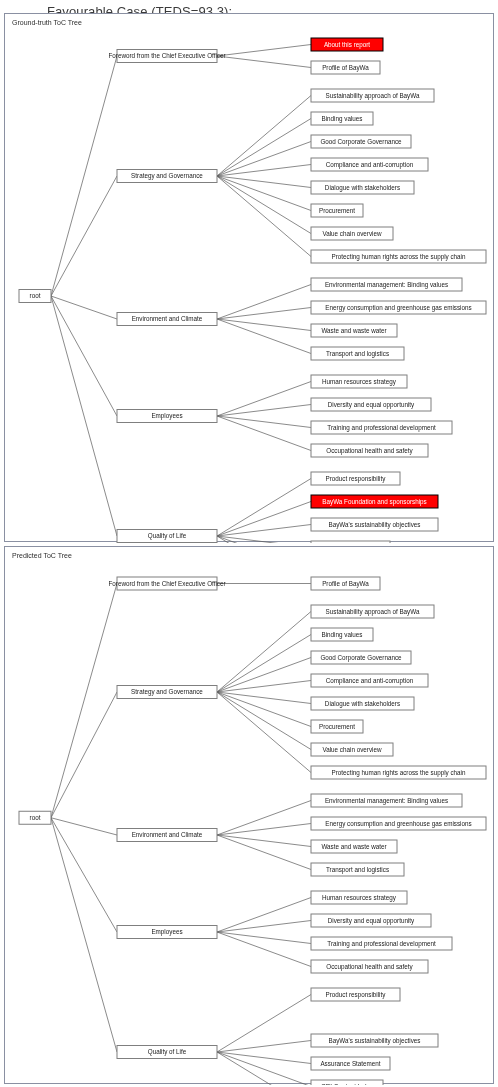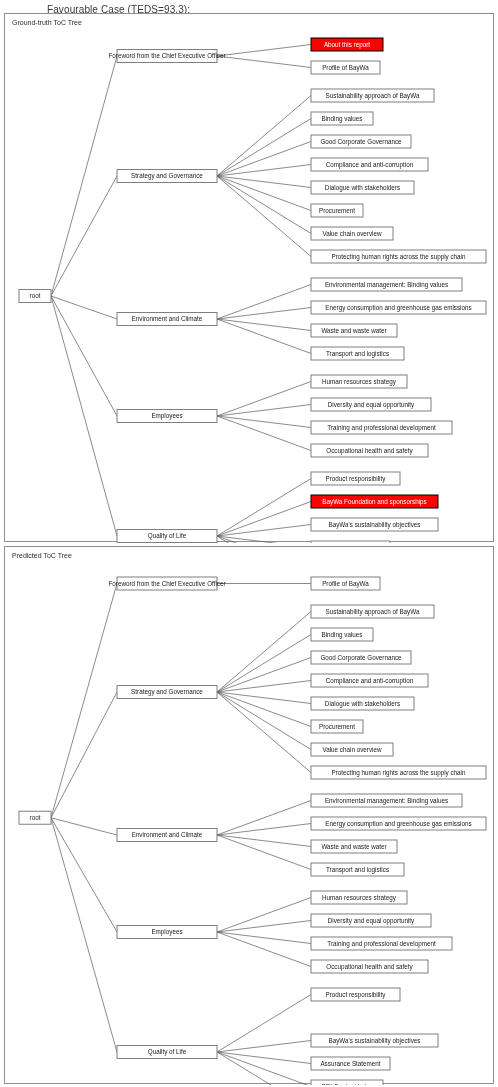--- a/index.html
+++ b/index.html
@@ -11,21 +11,21 @@
     width: 498px;
     height: 1087px;
     font-family: "Liberation Sans", sans-serif;
     position: relative;
     overflow: hidden;
   }
   #caption {
     position: absolute;
     left: 4px;
     top: 4px;
-    font-size: 10px;
+    font-size: 13px;
     color: #3a3a3a;
     letter-spacing: 0.1px;
     white-space: nowrap;
     padding-left: 43px;
   }
   .panel {
     position: absolute;
     left: 4px;
     border: 1px solid #8a90a2;
     background: #ffffff;

